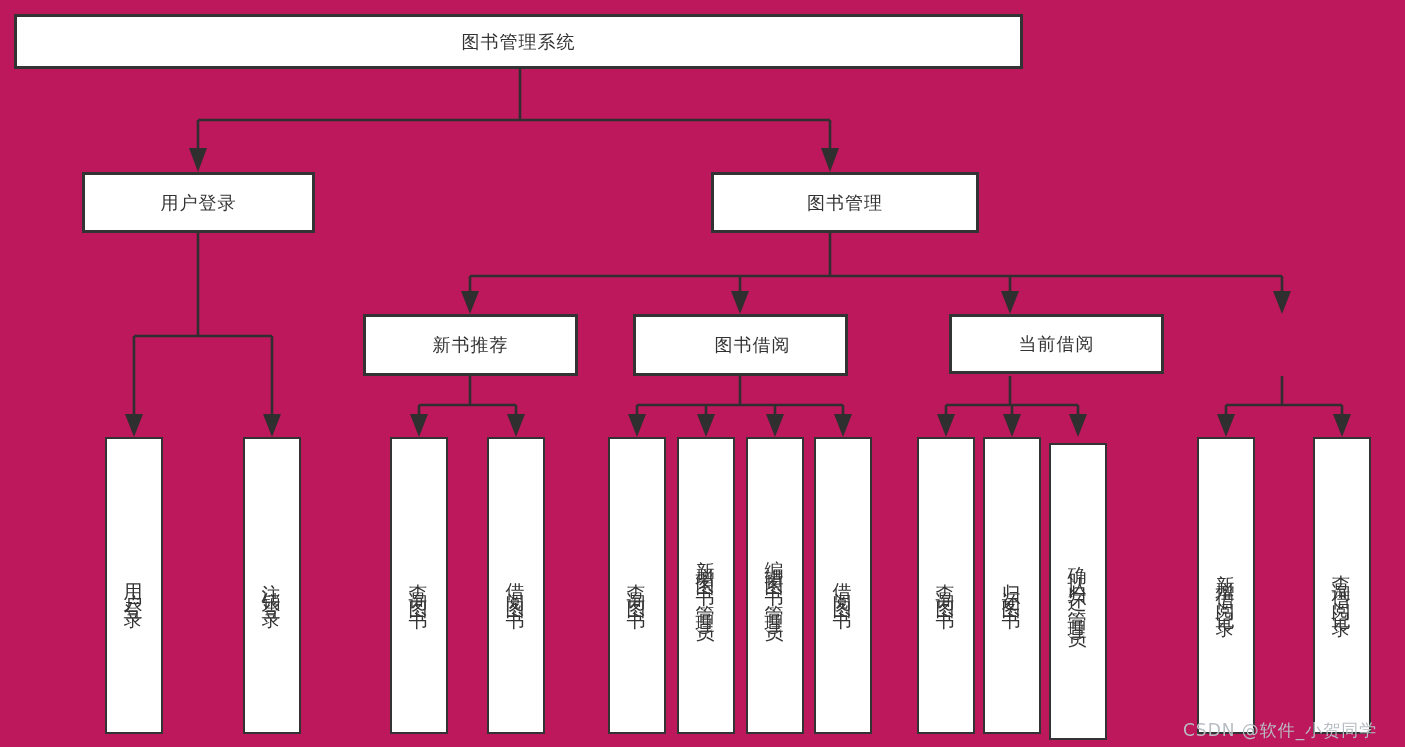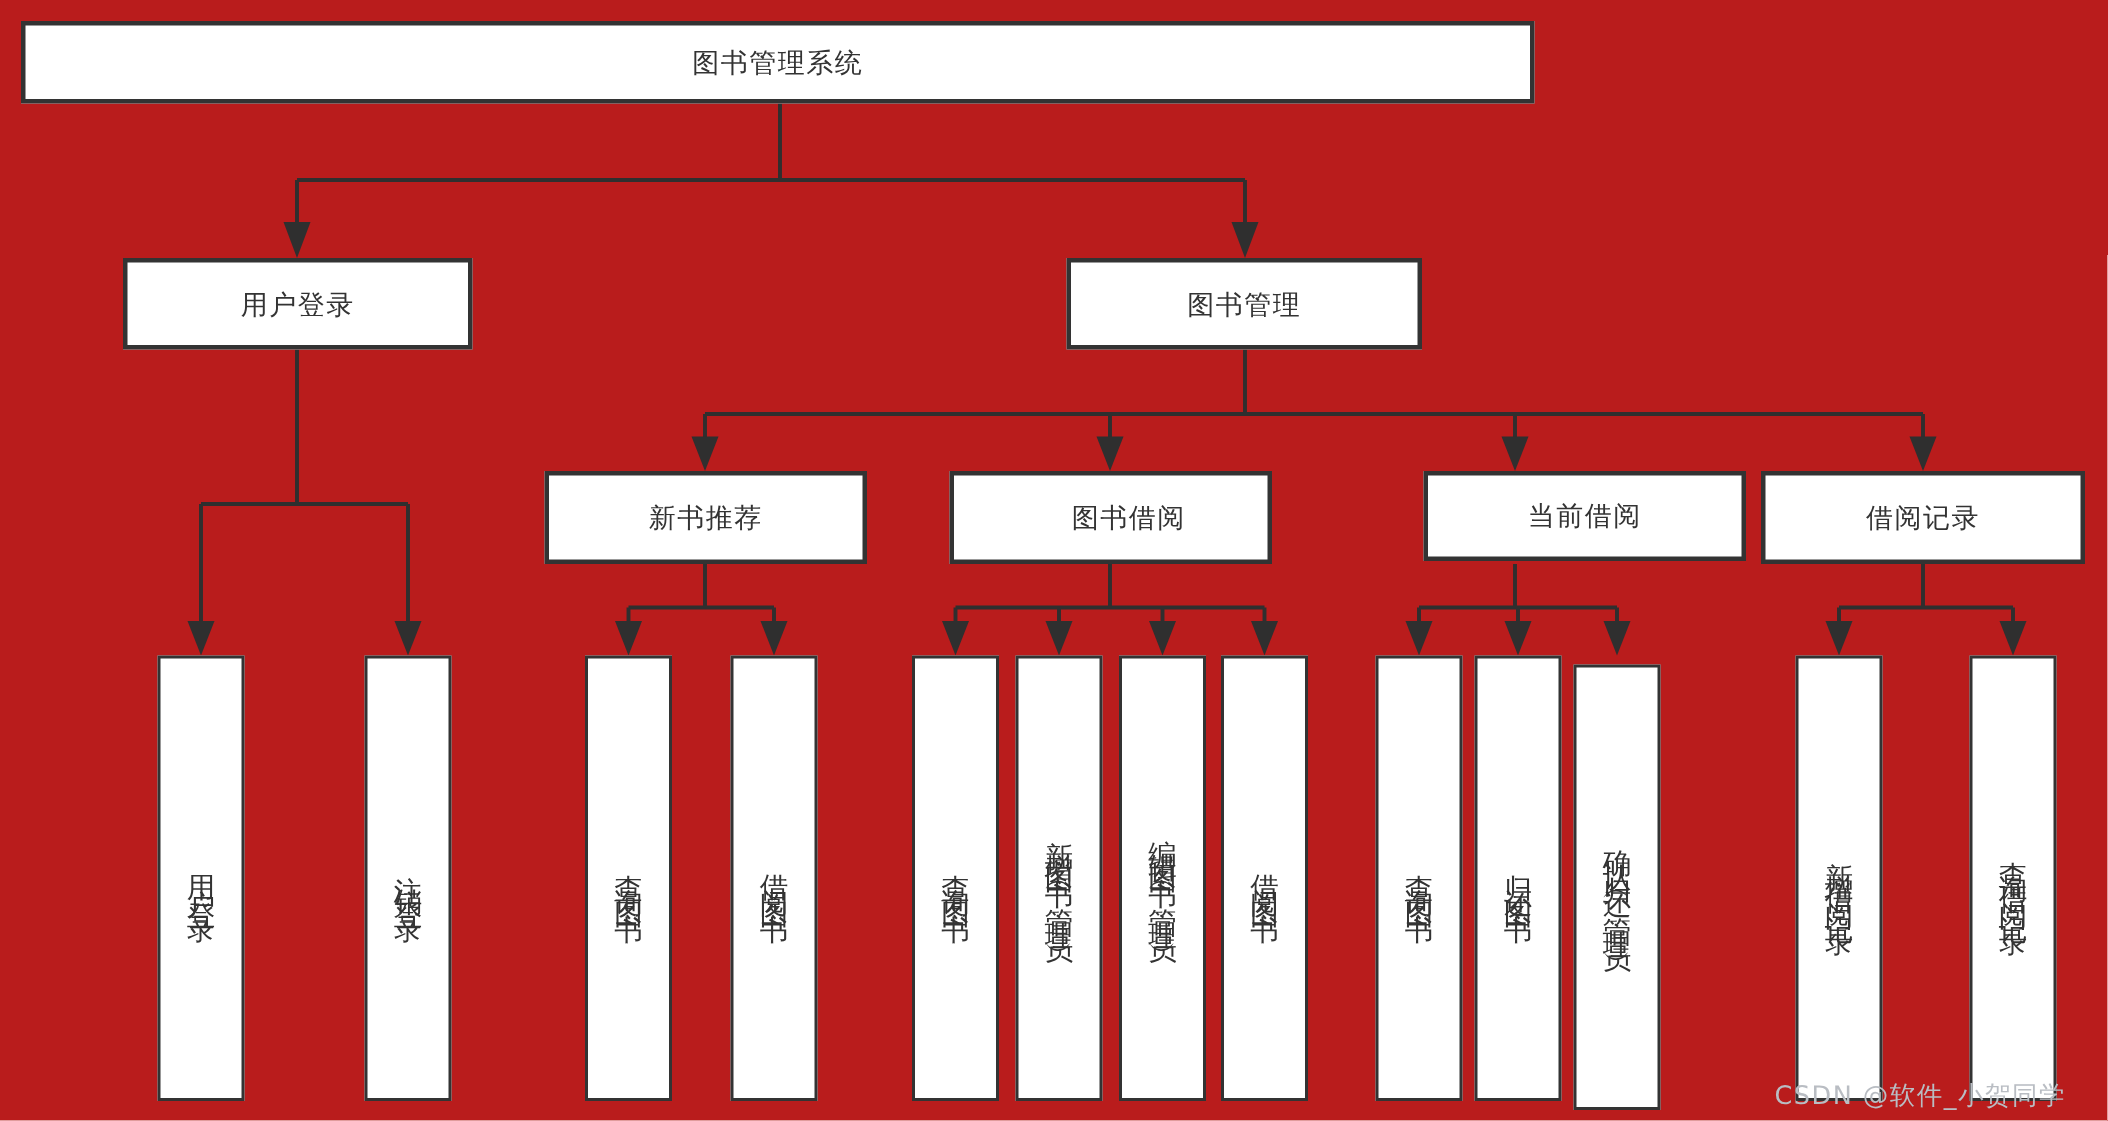--- a/index.html
+++ b/index.html
@@ -5,21 +5,21 @@
   html, body {
     margin: 0;
     padding: 0;
     background: #ffffff;
     font-family: "DejaVu Sans", "Liberation Sans", sans-serif;
   }
   .stage {
     position: relative;
     width: 1405px;
     height: 747px;
-    background: #b91c1c;
+    background: #be185d;
     overflow: hidden;
   }
   .connectors {
     position: absolute;
     left: 0;
     top: 0;
     width: 1405px;
     height: 747px;
   }
   .hbox {
@@ -113,35 +113,32 @@
     </g>
   </svg>
 
   <div class="hbox" style="left:14px; top:14px; width:1009px; height:55px;">
     <span>图书管理系统</span>
   </div>
 
   <div class="hbox" style="left:82px; top:172px; width:233px; height:61px;">
     <span>用户登录</span>
   </div>
-  <div class="hbox" style="left:711px; top:172px; width:237px; height:61px;">
+  <div class="hbox" style="left:711px; top:172px; width:268px; height:61px;">
     <span>图书管理</span>
   </div>
 
   <div class="hbox" style="left:363px; top:314px; width:215px; height:62px;justify-content:center;">
     <span>新书推荐</span>
   </div>
   <div class="hbox" style="left:633px; top:314px; width:215px; height:62px;padding-left:24px;">
     <span>图书借阅</span>
   </div>
   <div class="hbox" style="left:949px; top:314px; width:215px; height:60px;">
     <span>当前借阅</span>
-  </div>
-  <div class="hbox" style="left:1174px; top:314px; width:216px; height:62px;">
-    <span>借阅记录</span>
   </div>
 
   <div class="vbox" style="left:105px;">
     <span class="vlabel">用户登录</span>
   </div>
   <div class="vbox" style="left:243px;">
     <span class="vlabel">注销登录</span>
   </div>
   <div class="vbox" style="left:390px;">
     <span class="vlabel">查询图书</span>

